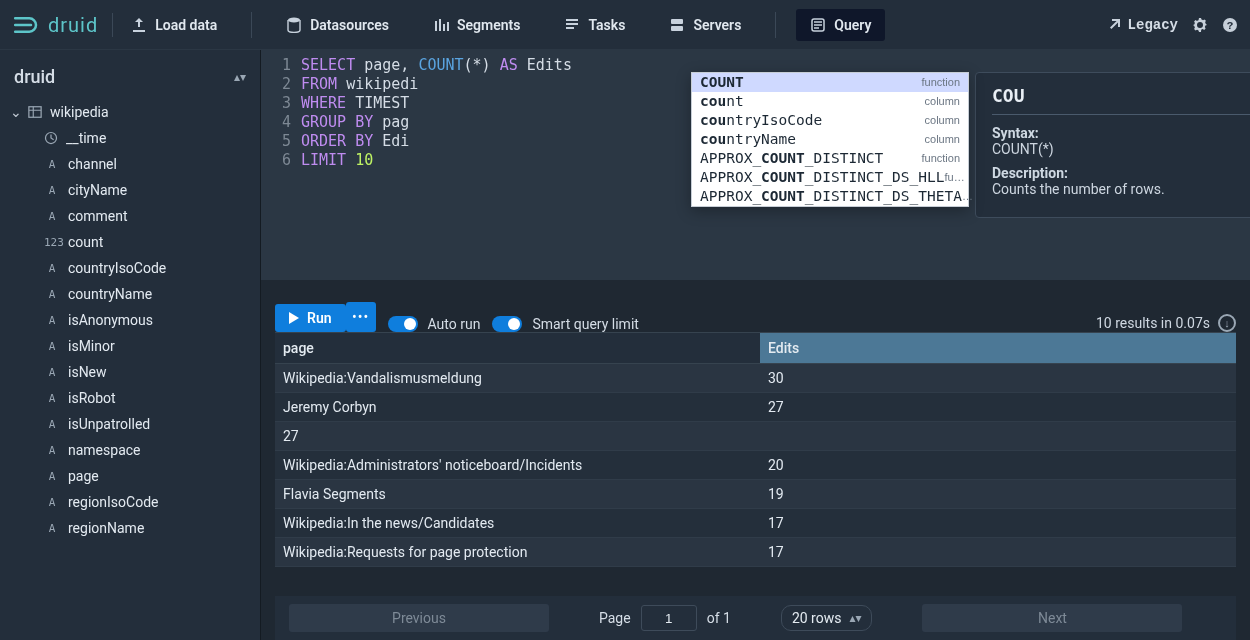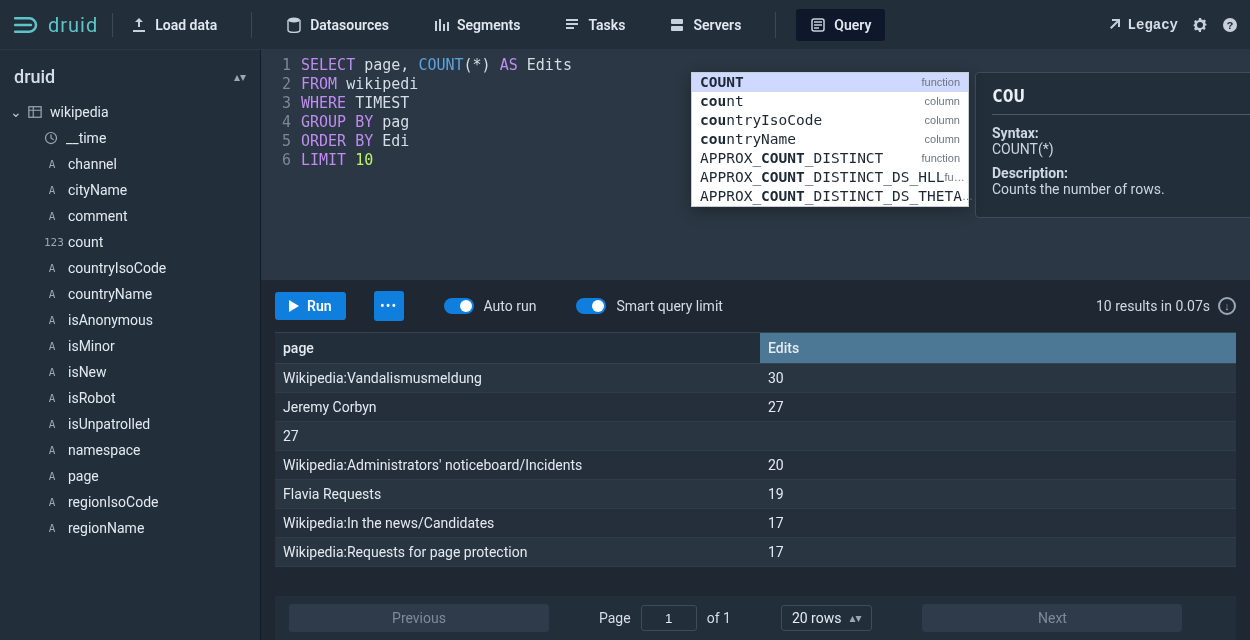--- a/index.html
+++ b/index.html
@@ -151,23 +151,23 @@
     font-size: 18px; font-weight: 700; color: #e9eff5;
     padding-bottom: 8px; border-bottom: 1px solid #4a5a6c;
     margin-bottom: 10px;
   }
   .doc-label { font-weight: 700; color: #ced8e2; margin-top: 8px; }
   .doc-text { color: #cdd6e0; }
 
   
   .controls {
     height: 52px;
-    display: flex; align-items: center;
+    display: flex; align-items: flex-end;
     padding: 0 14px;
-    gap: 28px;
+    gap: 0;
   }
   .btn-run {
     background: #0f7edd;
     color: #fff;
     display: flex; align-items: center; gap: 8px;
     padding: 6px 14px;
     border-radius: 3px;
     font-weight: 600;
     cursor: pointer;
   }
@@ -254,21 +254,21 @@
   }
   .page-mid { display: flex; align-items: center; gap: 10px; color: #d6dee7; }
   .page-input {
     width: 56px; height: 26px; background: #232e3b;
     border: 1px solid #3e4b5a; color: #e4ebf1; text-align: center;
     border-radius: 3px;
   }
   .rows-select {
     display: flex; align-items: center; gap: 8px;
     background: #232e3b; border: 1px solid #3e4b5a;
-    padding: 4px 10px; border-radius: 3px; color: #e4ebf1;
+    padding: 4px 10px; border-radius: 10px; color: #e4ebf1;
     cursor: pointer;
   }
 </style>
 </head>
 <body>
 
 <div class="topnav">
   <div class="brand">
     <svg viewBox="0 0 32 24">
       <path d="M3 4 H20 a8 8 0 0 1 0 16 H3 M3 12 H22" fill="none" stroke="#5dc5c9" stroke-width="3" stroke-linecap="round"></path>
@@ -531,21 +531,21 @@
             <div class="td col-edits">27</div>
           </div>
           <div class="trow">
             <div class="td col-edits">27</div>
           </div>
           <div class="trow">
             <div class="td col-page">Wikipedia:Administrators' noticeboard/Incidents</div>
             <div class="td col-edits">20</div>
           </div>
           <div class="trow">
-            <div class="td col-page">Flavia Requests</div>
+            <div class="td col-page">Flavia Segments</div>
             <div class="td col-edits">19</div>
           </div>
           <div class="trow">
             <div class="td col-page">Wikipedia:In the news/Candidates</div>
             <div class="td col-edits">17</div>
           </div>
           <div class="trow">
             <div class="td col-page">Wikipedia:Requests for page protection</div>
             <div class="td col-edits">17</div>
           </div>

